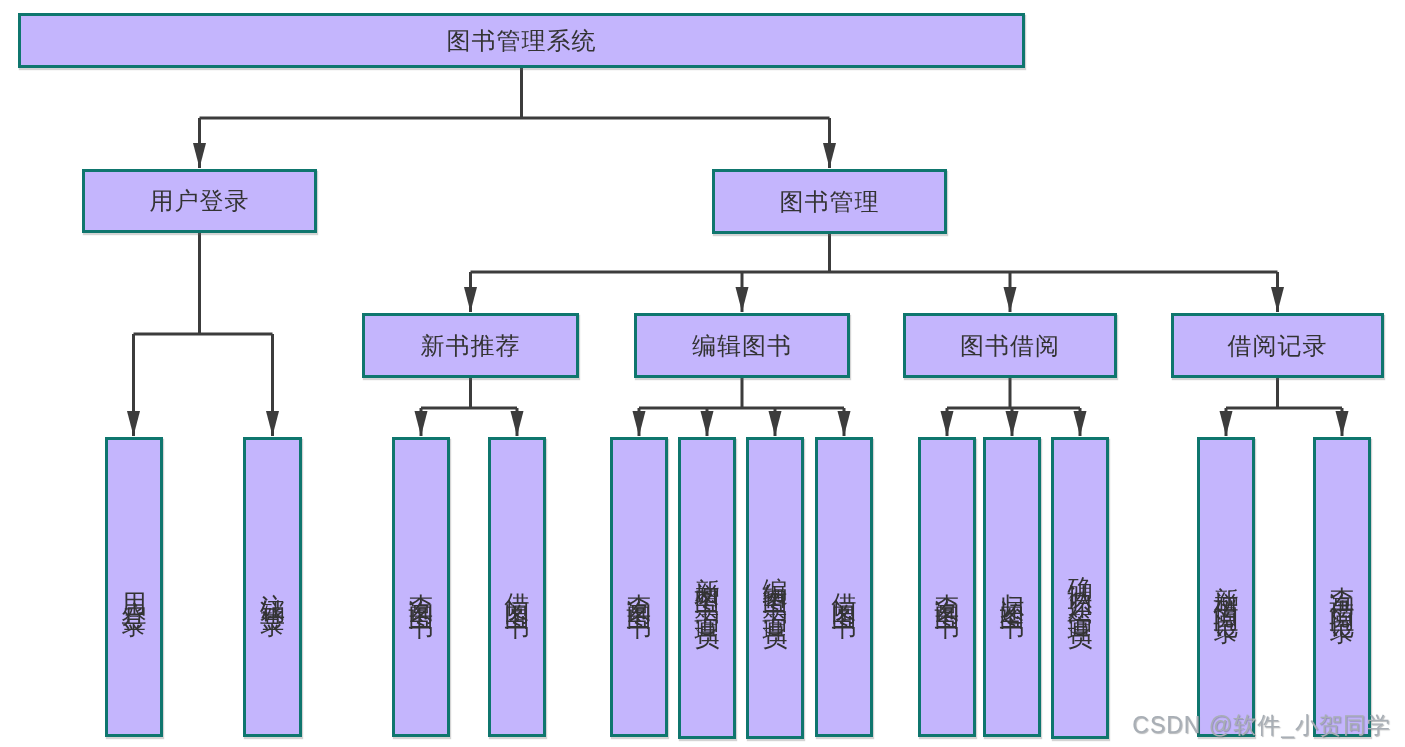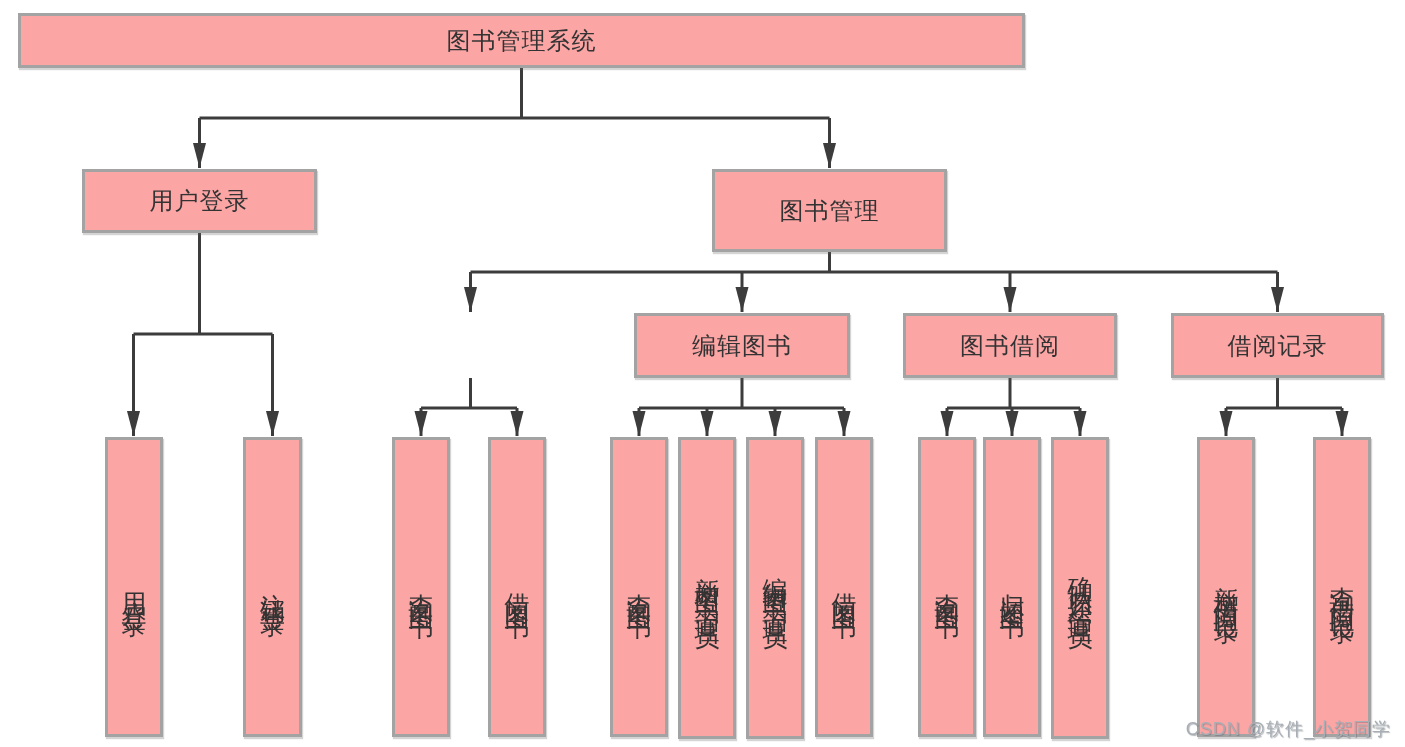--- a/index.html
+++ b/index.html
@@ -17,22 +17,22 @@
   }
   #connectors {
     position: absolute;
     left: 0;
     top: 0;
     z-index: 0;
   }
   .node {
     position: absolute;
     box-sizing: border-box;
-    background: #fca5a5;
-    border: 3px solid #a3a3a3;
+    background: #c4b5fd;
+    border: 3px solid #0f766e;
     color: #333333;
     display: flex;
     align-items: center;
     justify-content: center;
     z-index: 1;
     box-shadow: 1px 2px 1px rgba(100,100,100,0.28);
   }
   .hbox {
     font-size: 24px;
     letter-spacing: 1px;
@@ -45,21 +45,21 @@
   .vbox {
     writing-mode: vertical-rl;
     font-size: 25px;
     letter-spacing: 7px;
     line-height: 1;
   }
   #watermark {
     position: absolute;
     right: 14px;
     bottom: 6px;
-    font-size: 18px;
+    font-size: 23px;
     color: #a8aeb5;
     text-shadow: 1px 1px 1px rgba(90,95,100,0.45);
     z-index: 2;
     letter-spacing: 1px;
     white-space: nowrap;
   }
 </style>
 </head>
 <body>
 
@@ -104,22 +104,23 @@
 
       <path d="M1277.5,378 V408 M1226,408 H1342"></path>
       <line x1="1226" y1="408" x2="1226" y2="436" marker-end="url(#arrow)"></line>
       <line x1="1342" y1="408" x2="1342" y2="436" marker-end="url(#arrow)"></line>
     </g>
   </svg>
 
   <div class="node hbox root" style="left:18px; top:13px; width:1007px; height:55px;">图书管理系统</div>
 
   <div class="node hbox" style="left:82px; top:169px; width:235px; height:64px;">用户登录</div>
-  <div class="node hbox" style="left:712px; top:169px; width:235px; height:83px;">图书管理</div>
+  <div class="node hbox" style="left:712px; top:169px; width:235px; height:65px;">图书管理</div>
 
+  <div class="node hbox" style="left:362px; top:313px; width:217px; height:65px;">新书推荐</div>
   <div class="node hbox" style="left:634px; top:313px; width:216px; height:65px;">编辑图书</div>
   <div class="node hbox" style="left:903px; top:313px; width:214px; height:65px;">图书借阅</div>
   <div class="node hbox" style="left:1171px; top:313px; width:213px; height:65px;">借阅记录</div>
 
   <div class="node vbox" style="left:105px; top:437px; width:58px; height:300px;">用户登录</div>
   <div class="node vbox" style="left:243px; top:437px; width:59px; height:300px;">注销登录</div>
 
   <div class="node vbox" style="left:392px; top:437px; width:58px; height:300px;">查询图书</div>
   <div class="node vbox" style="left:488px; top:437px; width:58px; height:300px;">借阅图书</div>
 

